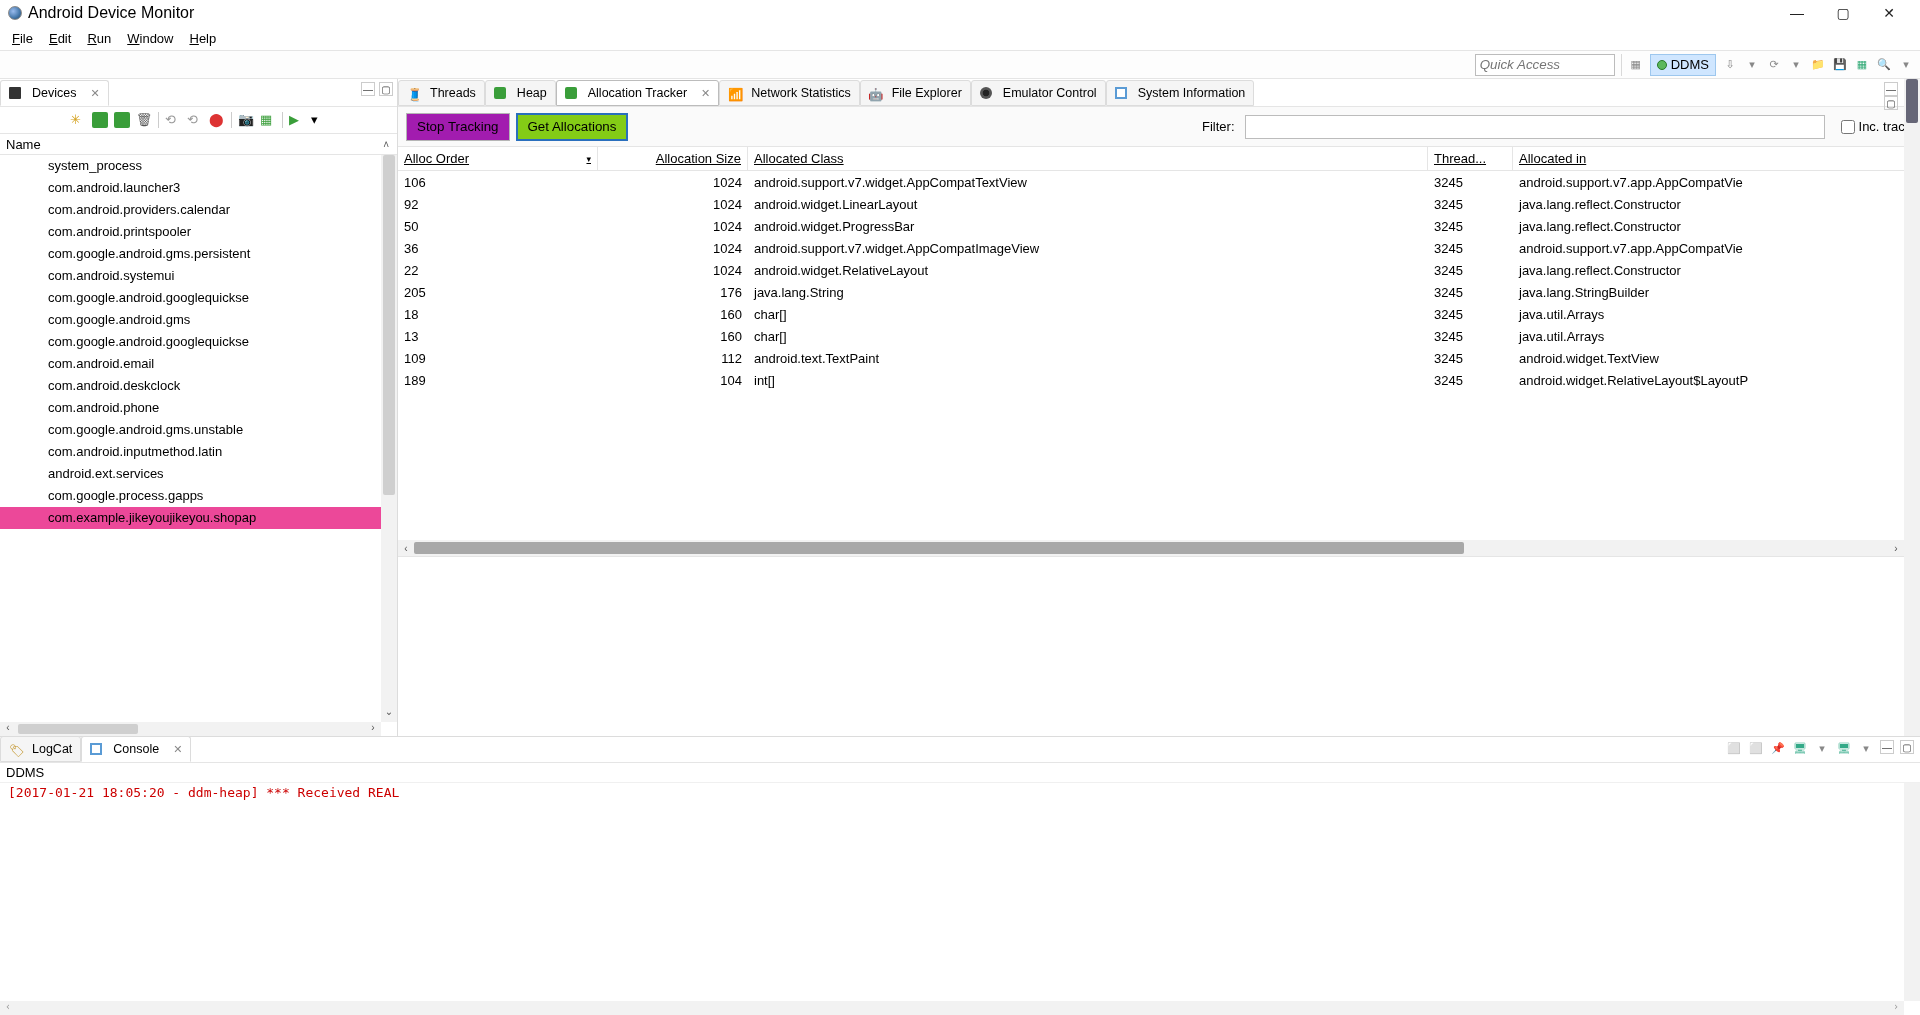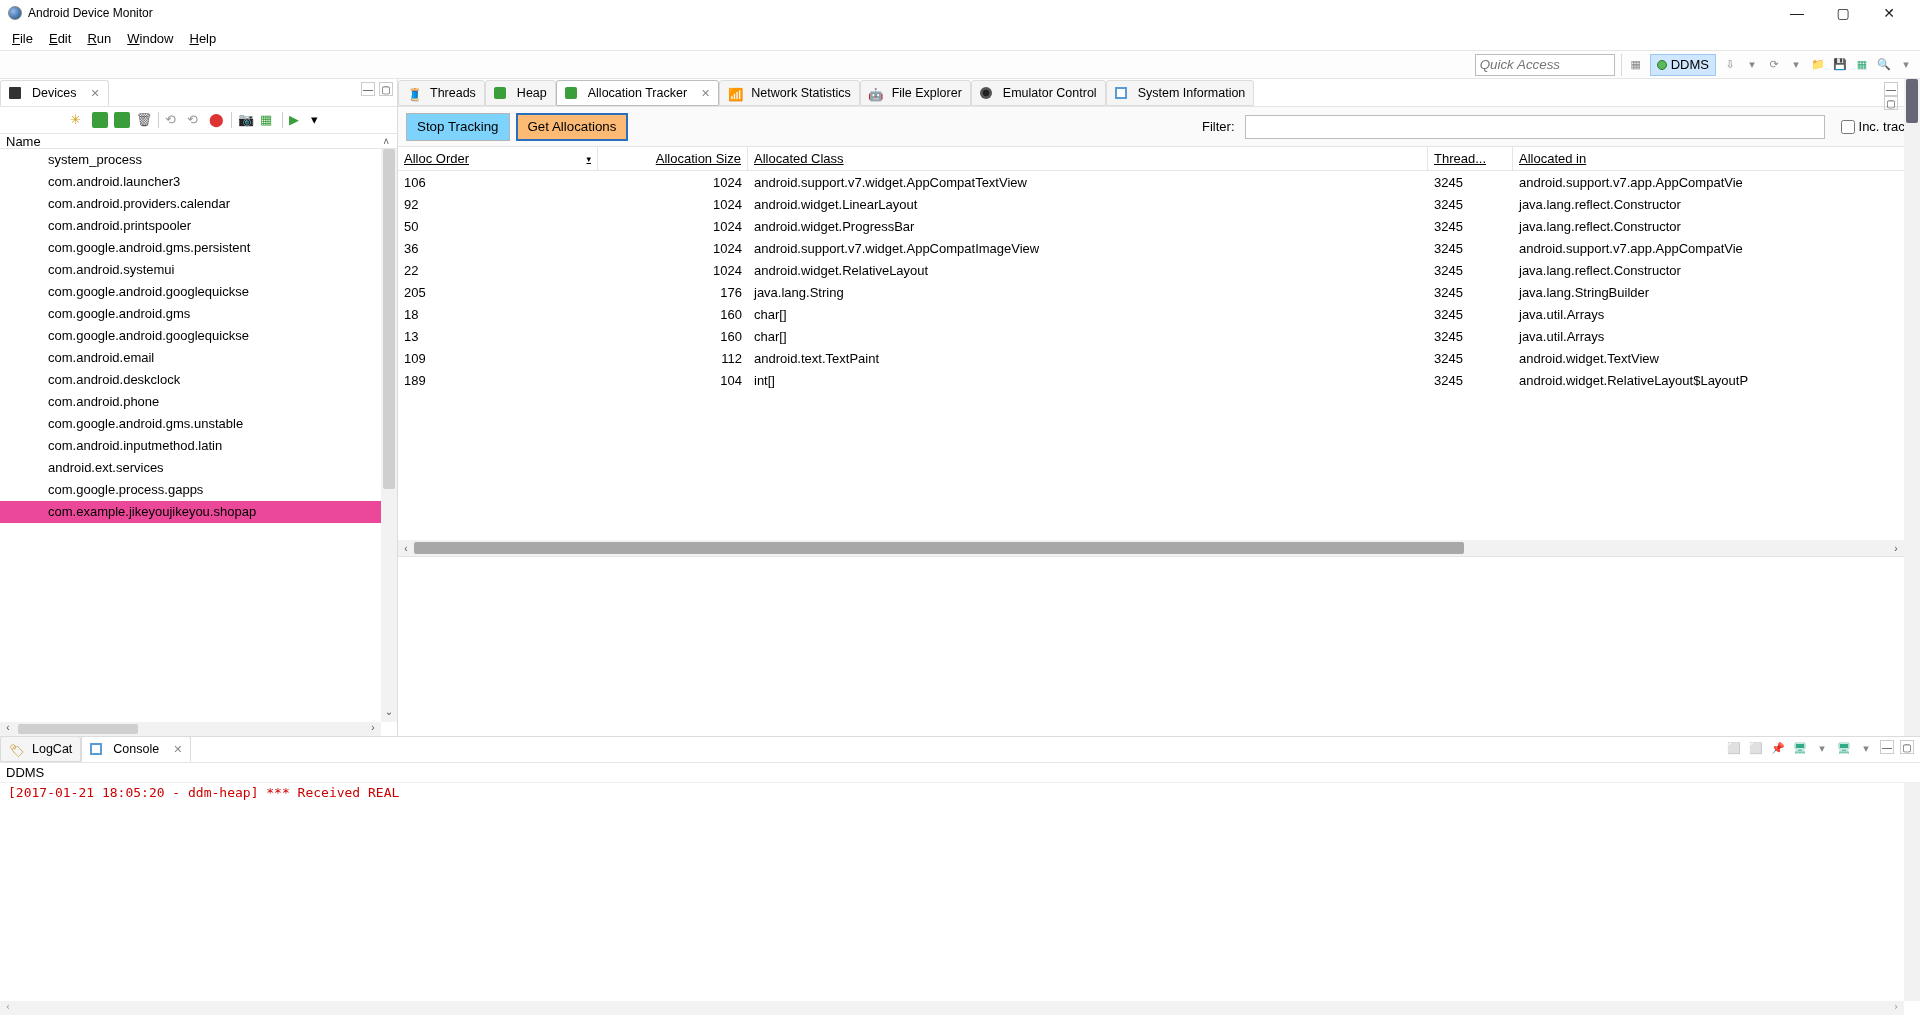--- a/index.html
+++ b/index.html
@@ -18,21 +18,21 @@
   align-items: center;
   padding: 0 8px;
   background: #fff;
 }
 .titlebar .app-icon {
   width: 14px; height: 14px; margin-right: 6px;
   border-radius: 50%;
   background: radial-gradient(circle at 35% 35%, #9be 0%, #47a 60%, #246 100%);
   border: 1px solid #888;
 }
-.titlebar .title { flex: 1; font-size: 12px; }
+.titlebar .title { flex: 1; font-size: 16px; }
 .titlebar .winbtn {
   width: 46px; height: 26px; display: flex; align-items: center; justify-content: center;
   cursor: pointer; font-size: 14px; color: #222;
 }
 
 .menubar {
   height: 24px; display: flex; align-items: center; padding: 0 4px;
   background: #fff;
 }
 .menubar .mitem { padding: 3px 8px; cursor: pointer; }
@@ -74,21 +74,21 @@
 }
 .tab-ctrl .ctl { width: 14px; height: 14px; border: 1px solid #ccc; display: flex; align-items: center; justify-content: center; font-size: 10px; color: #444; cursor: pointer; }
 
 .dev-toolbar {
   height: 26px; display: flex; align-items: center; gap: 6px; padding: 0 8px;
   justify-content: center;
 }
 .dev-toolbar .dtb-icon { width: 16px; height: 16px; display: inline-block; cursor: pointer; }
 
 .name-header {
-  height: 16px; border-top: 1px solid #e5e5e5; border-bottom: 1px solid #e5e5e5;
+  height: 22px; border-top: 1px solid #e5e5e5; border-bottom: 1px solid #e5e5e5;
   display: flex; align-items: center; padding: 0 6px; font-size: 13px; position: relative;
 }
 .name-header .sort { position: absolute; right: 8px; font-size: 10px; color: #555; }
 
 .proc-list { flex: 1; overflow: hidden; position: relative; }
 .proc-list .plist { position: absolute; left: 0; top: 0; right: 16px; bottom: 14px; overflow: hidden; }
 .proc-list .row {
   height: 22px; line-height: 22px; padding-left: 48px; white-space: nowrap; cursor: pointer;
 }
 .proc-list .row.selected { background: #ec4899; }
@@ -109,24 +109,24 @@
   height: 28px; display: flex; align-items: flex-end; border-bottom: 1px solid #e5e5e5; padding-right: 48px;
 }
 .right-tabbar .view-tab.at { border-color: #bcbcbc; }
 .right-tabbar .tab-ctrl { position: absolute; right: 22px; top: 3px; }
 
 .alloc-toolbar {
   height: 40px; display: flex; align-items: center; padding: 0 8px; gap: 6px;
   border-bottom: 1px solid #e5e5e5; background: #fafafa;
 }
 .alloc-toolbar .btn {
-  height: 28px; border: 1px solid #b5b5b5; background: #7dd3fc; padding: 0 10px; cursor: pointer;
+  height: 28px; border: 1px solid #b5b5b5; background: #a21caf; padding: 0 10px; cursor: pointer;
   display: inline-flex; align-items: center;
 }
-.alloc-toolbar .btn.active { border: 2px solid #2a6fbd; background: #fdba74; }
+.alloc-toolbar .btn.active { border: 2px solid #2a6fbd; background: #84cc16; }
 .alloc-toolbar .flex { flex: 1; }
 .alloc-toolbar .filter-label { margin-right: 4px; }
 .alloc-toolbar .filter-input { width: 580px; height: 24px; border: 1px solid #bcbcbc; padding: 0 4px; }
 .alloc-toolbar .chk { margin-left: 10px; display: flex; align-items: center; gap: 4px; }
 .alloc-toolbar .chk input { width: 14px; height: 14px; }
 
 .alloc-table { flex: 1; display: flex; flex-direction: column; overflow: hidden; position: relative; }
 .alloc-header {
   height: 24px; display: flex; border-bottom: 1px solid #e5e5e5; position: relative;
 }

